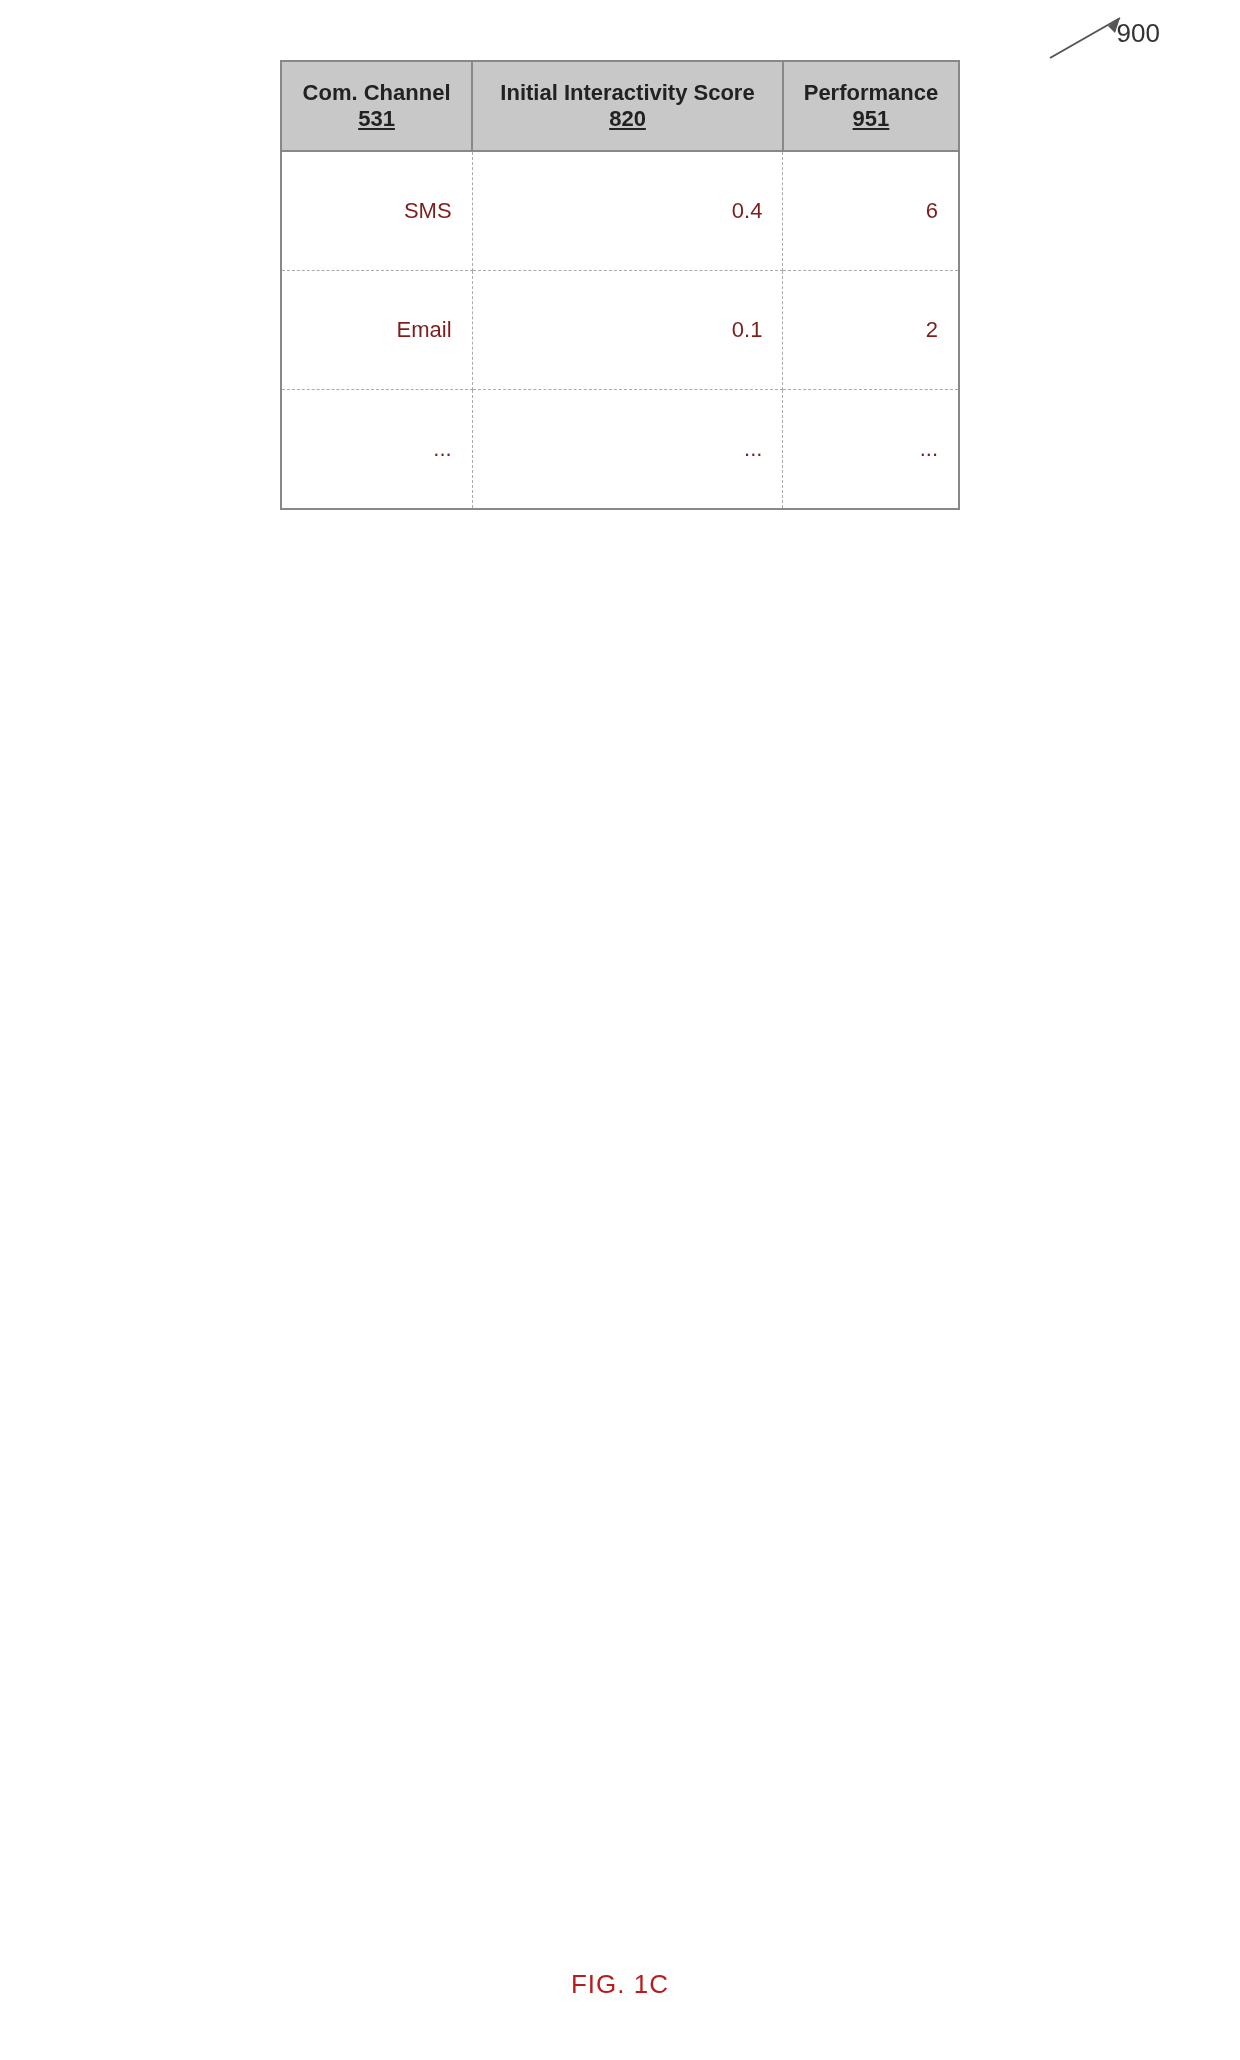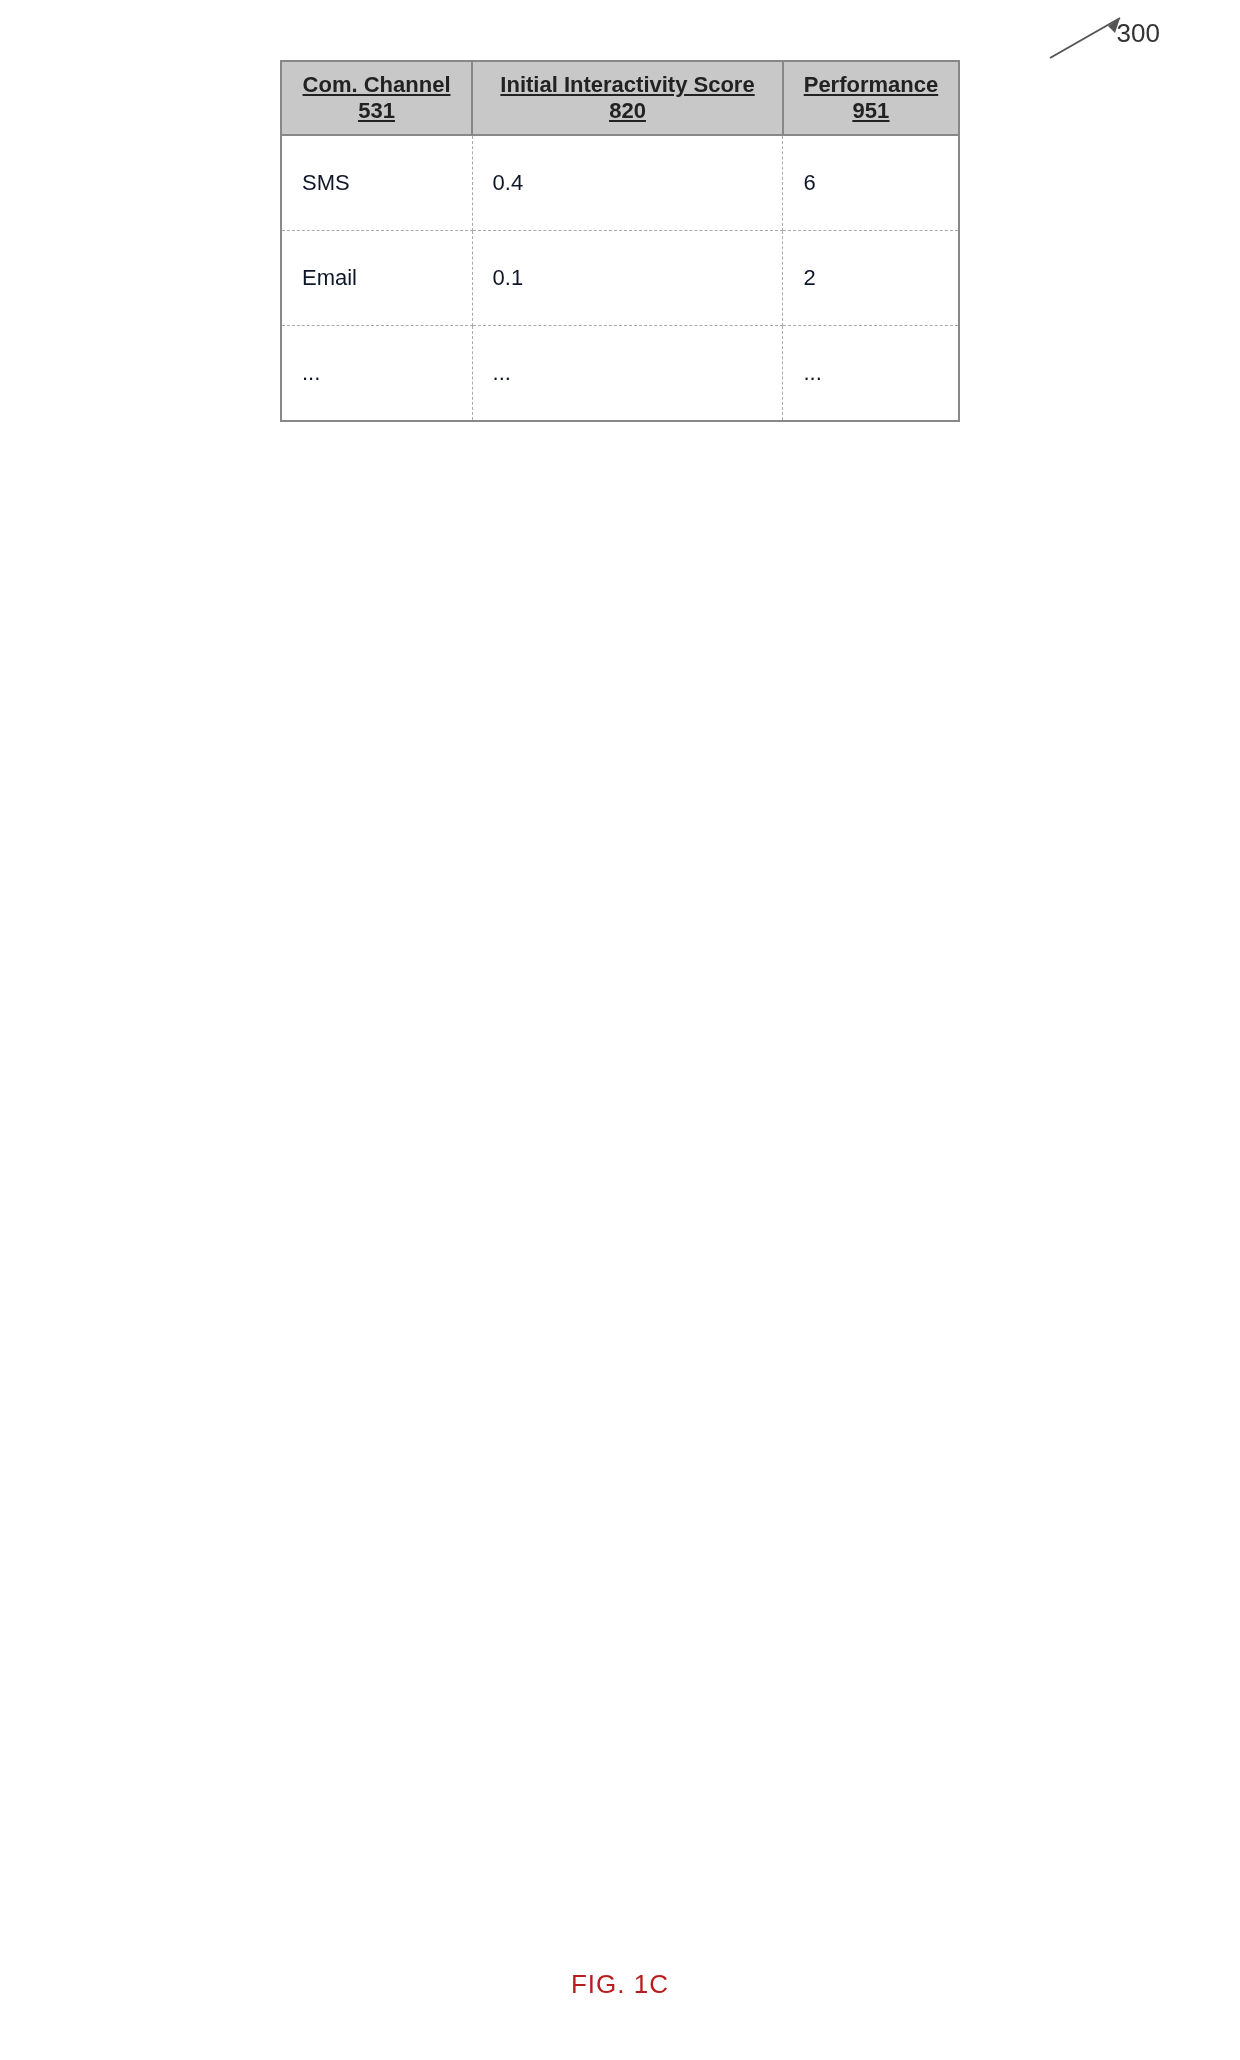--- a/index.html
+++ b/index.html
@@ -53,39 +53,38 @@
       border-collapse: collapse;
       border: 2px solid #888;
     }
 
     thead tr {
       background-color: #c8c8c8;
     }
 
     thead td {
       border: 2px solid #888;
-      padding: 10px 10px;
+      padding: 18px 10px;
       text-align: center;
       font-size: 22px;
       font-weight: bold;
       color: #222;
-      text-decoration: underline;
       vertical-align: middle;
     }
 
     tbody tr {
       background-color: #ffffff;
     }
 
     tbody td {
       border: 1.5px dashed #aaa;
-      padding: 34px 20px;
-      text-align: left;
+      padding: 46px 20px;
+      text-align: right;
       font-size: 22px;
-      color: #0f172a;
+      color: #7f1d1d;
       vertical-align: middle;
     }
 
     
     table tbody tr:first-child td {
       border-top: 2px solid #888;
     }
 
     table tbody tr td:first-child {
       border-left: 2px solid #888;
@@ -112,21 +111,21 @@
   </style>
 </head>
 <body>
 
 <div class="page-container">
 
   <svg class="arrow-svg" width="120" height="60">
     <line x1="10" y1="50" x2="80" y2="10" stroke="#555" stroke-width="2"></line>
     <polygon points="80,10 68,18 75,25" fill="#555"></polygon>
   </svg>
-  <div class="figure-number-label">300</div>
+  <div class="figure-number-label">900</div>
 
   <div class="table-wrapper">
     <table>
       <thead>
         <tr>
           <td>
             <span>Com. Channel</span><br>
             <span class="ref-number">531</span>
           </td>
           <td>

